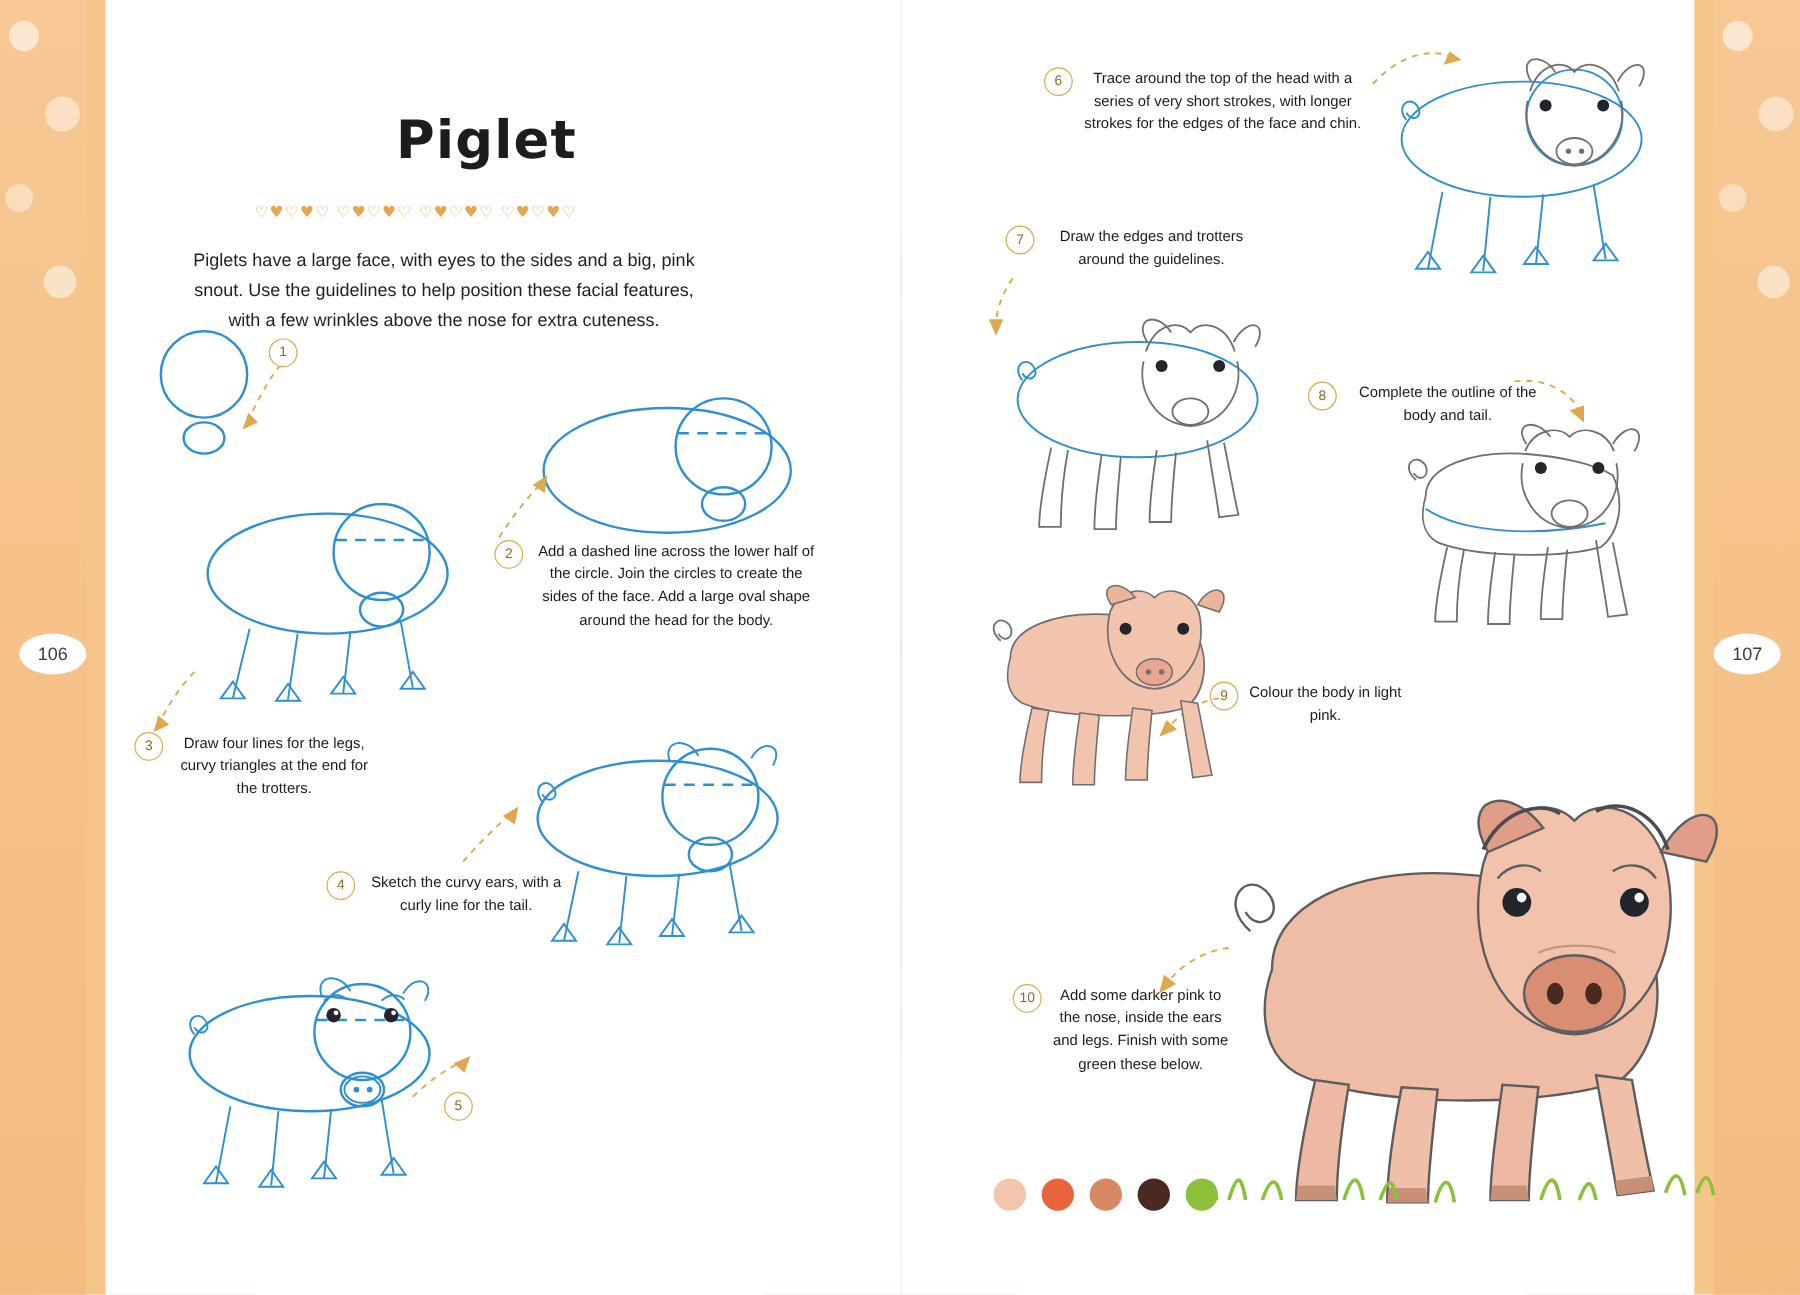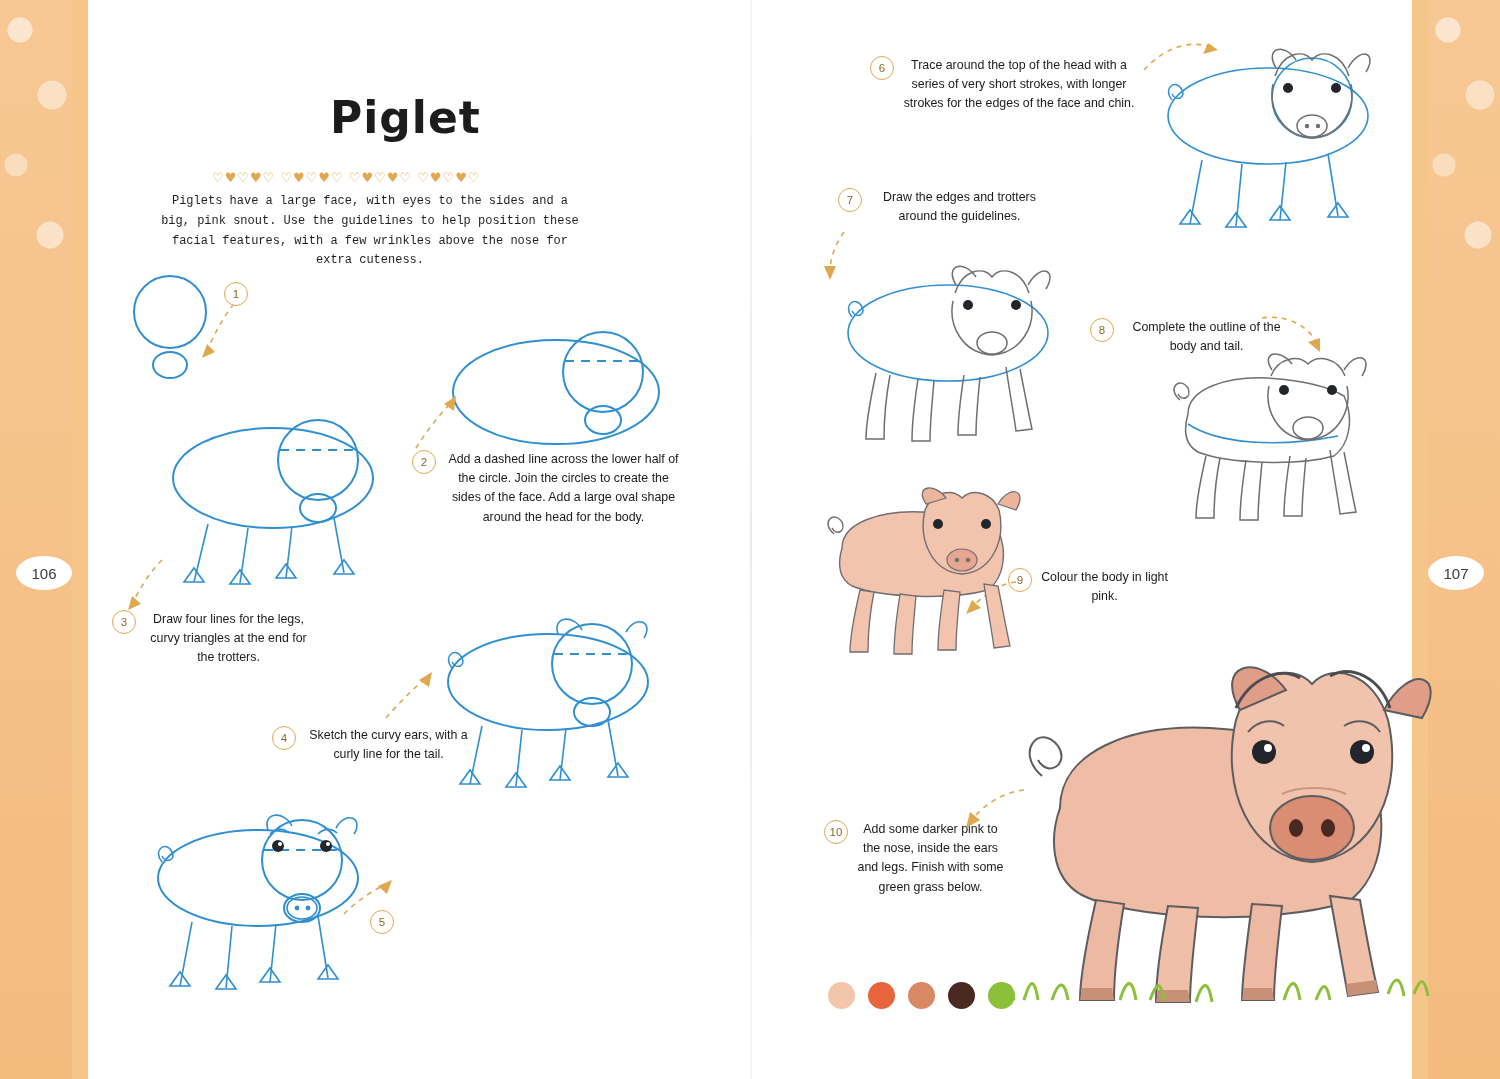--- a/index.html
+++ b/index.html
@@ -35,21 +35,21 @@
 
   .paper{
     position:absolute;top:0;bottom:0;left:88px;right:88px;
     background:#ffffff;
   }
   .spine{
     position:absolute;top:0;bottom:0;left:750px;width:2px;
     background:linear-gradient(180deg,rgba(0,0,0,.04),rgba(0,0,0,.08),rgba(0,0,0,.04));
   }
   .page-num{
-    position:absolute;top:556px;width:56px;height:34px;
+    position:absolute;top:528px;width:56px;height:34px;
     display:flex;align-items:center;justify-content:center;
     background:#ffffff;border-radius:50%;
     font-family:"Liberation Sans", sans-serif;font-size:15px;color:#3b3b3b;
   }
   .page-num.left{left:16px;}
   .page-num.right{right:16px;}
 
   .title{
     position:absolute;left:330px;top:92px;
     font-family:"DejaVu Sans", sans-serif;
@@ -57,23 +57,23 @@
     letter-spacing:1px;
     text-align:center;
   }
   .rule{
     position:absolute;left:212px;top:168px;width:330px;height:18px;
     display:flex;align-items:center;justify-content:space-between;
     color:#e3a84f;font-size:13px;letter-spacing:1px;
     overflow:hidden;white-space:nowrap;
   }
   .intro{
-    position:absolute;left:160px;top:192px;width:420px;
-    text-align:center;font-size:12px;line-height:1.65;color:#1f1f1f;
-    font-family:Liberation Mono, monospace;
+    position:absolute;left:160px;top:206px;width:420px;
+    text-align:center;font-size:15px;line-height:1.65;color:#1f1f1f;
+    font-family:Liberation Sans, sans-serif;
   }
 
   .step{
     position:absolute;display:flex;align-items:flex-start;gap:9px;
   }
   .step .num{
     flex:0 0 auto;width:22px;height:22px;border-radius:50%;
     border:1.4px solid #e0a84e;color:#8a6a2a;
     font-size:11.5px;display:flex;align-items:center;justify-content:center;
     font-family:"Liberation Sans", sans-serif;background:#fff;
@@ -324,23 +324,23 @@
     <circle cx="145" cy="74" r="2.2" fill="#6f6f73"></circle>
     <circle cx="156" cy="74" r="2.2" fill="#6f6f73"></circle>
     <circle cx="126" cy="38" r="5" fill="#22252b"></circle>
     <circle cx="174" cy="38" r="5" fill="#22252b"></circle>
     <path d="M48 104 C42 130 38 150 38 166 L56 166 C56 148 58 126 62 106 Z" fill="#f2c3ad" stroke="#6f6f73" stroke-width="1.3"></path>
     <path d="M88 108 C84 134 82 152 82 168 L100 168 C100 150 102 132 104 110 Z" fill="#f2c3ad" stroke="#6f6f73" stroke-width="1.3"></path>
     <path d="M132 104 C128 130 126 148 126 164 L144 164 C144 146 146 126 148 106 Z" fill="#f2c3ad" stroke="#6f6f73" stroke-width="1.3"></path>
     <path d="M172 98 C176 126 180 146 182 162 L198 160 C194 142 190 120 186 100 Z" fill="#f2c3ad" stroke="#6f6f73" stroke-width="1.3"></path>
   </svg>
 
-  <div class="step" style="left:824px;top:820px;width:180px">
+  <div class="step" style="left:844px;top:820px;width:180px">
     <div class="num">10</div>
-    <div class="txt">Add some darker pink to the nose, inside the ears and legs. Finish with some green grass below.</div>
+    <div class="txt">Add some darker pink to the nose, inside the ears and legs. Finish with some green these below.</div>
   </div>
   <svg class="arrow" style="left:960px;top:784px" width="70" height="52">
     <path d="M64 6 C44 8 24 20 12 36" stroke="#e0a84e" fill="none" stroke-width="1.6" stroke-dasharray="5 5"></path>
     <path d="M6 44 L10 28 L20 36 Z" fill="#e0a84e"></path>
   </svg>
 
   <svg class="arrow" style="left:1000px;top:648px" width="440" height="380">
     <path d="M60 160 C60 104 130 76 210 80 C276 84 330 96 366 118 C392 168 384 228 348 254 C268 278 128 272 80 246 C50 228 50 188 60 160 Z" fill="#efbda6" stroke="#5d5d60" stroke-width="2"></path>
     <path d="M236 72 C250 24 292 14 312 36 C332 14 374 24 388 72 C404 140 374 210 312 214 C250 210 220 140 236 72 Z" fill="#f1c3ad" stroke="#5d5d60" stroke-width="2"></path>
     <path d="M240 62 C214 16 258 4 286 42 Z" fill="#e09d87" stroke="#5d5d60" stroke-width="2"></path>

